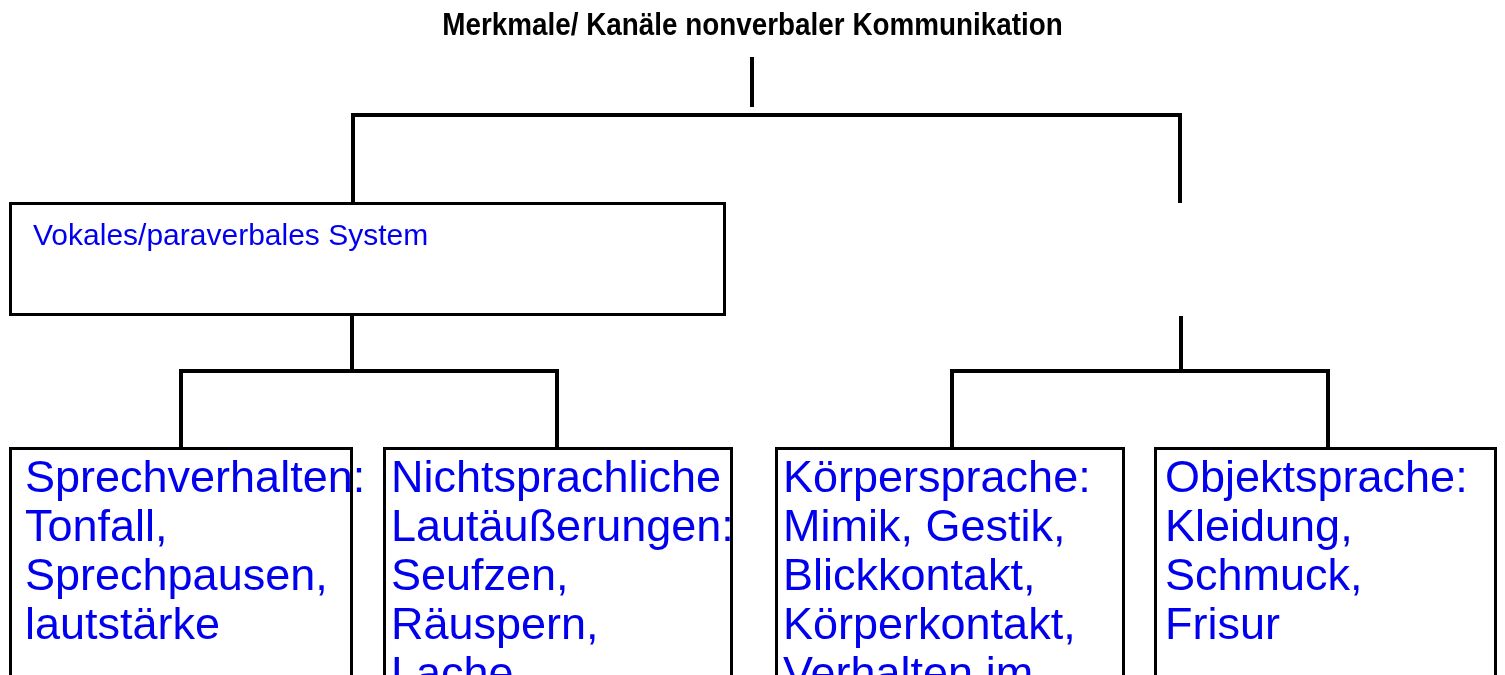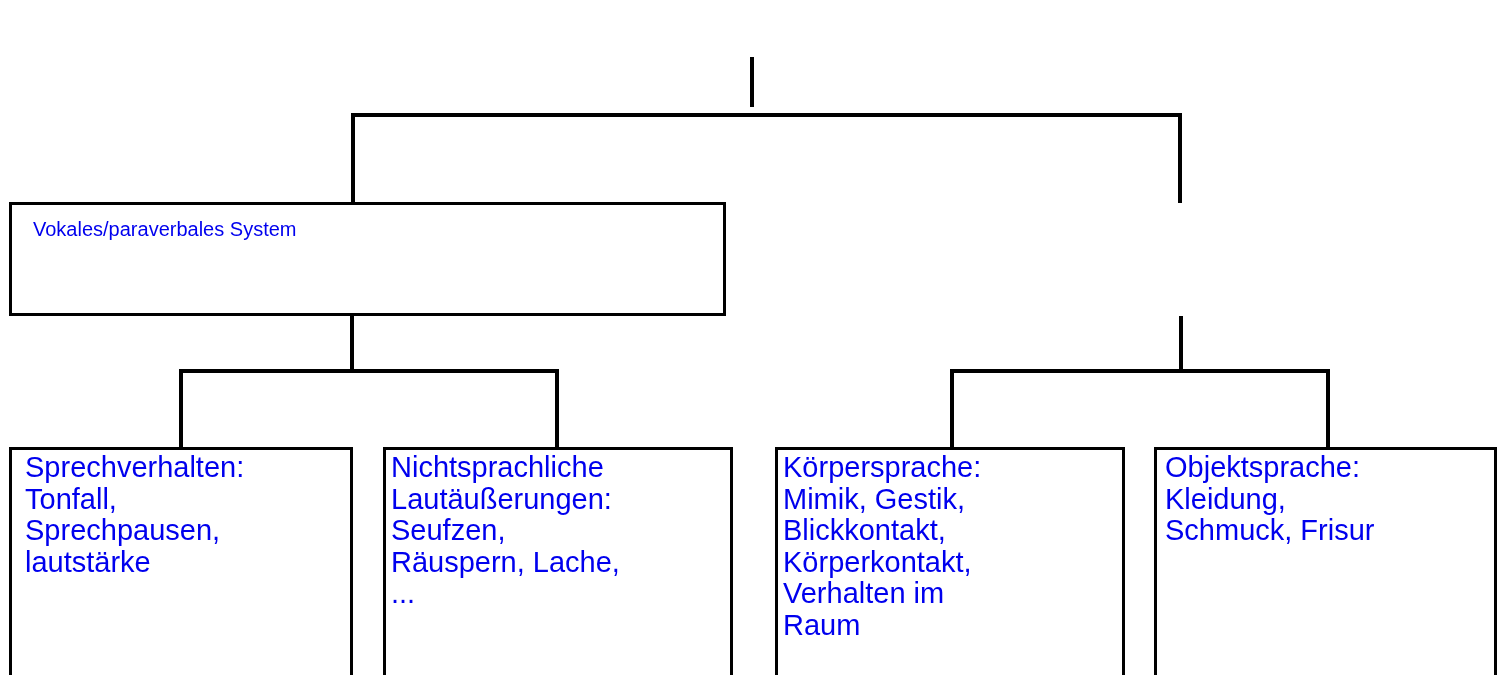--- a/index.html
+++ b/index.html
@@ -46,29 +46,29 @@
     border: 3px solid var(--line);
     background: var(--background);
     color: var(--node-text);
   }
   .node .label {
     white-space: pre-line;
     color: var(--node-text);
   }
 
   .parent-node .label {
-    font-size: 20px;
+    font-size: 30px;
     line-height: 1.2;
   }
   #node-vokales      { left: 9px;   top: 202px; width: 717px; height: 114px; padding: 12px 10px 0 21px; }
   #node-nonvokales   { left: 777px; top: 203px; width: 717px; height: 113px; padding: 6px 10px 0 25px; }
 
   .child-node { top: 447px; height: 240px; }
   .child-node .label {
-    font-size: 29px;
+    font-size: 45px;
     line-height: 1.09;
   }
   #node-sprechverhalten   { left: 9px;    width: 344px; padding: 2px 6px 0 13px; }
   #node-lautaeusserungen  { left: 383px;  width: 350px; padding: 2px 6px 0 5px; }
   #node-koerpersprache    { left: 775px;  width: 350px; padding: 2px 6px 0 5px; }
   #node-objektsprache     { left: 1154px; width: 343px; padding: 2px 6px 0 8px; }
 
   
   #title-stub          { left: 750px;  top: 57px;  width: 4px;   height: 50px; }
   #top-hline           { left: 351px;  top: 113px; width: 831px; height: 4px; }
@@ -83,20 +83,23 @@
   #right-subtree-stub  { left: 1179px; top: 316px; width: 4px;   height: 55px; }
   #right-subtree-hline { left: 950px;  top: 369px; width: 380px; height: 4px; }
   #child3-vline        { left: 950px;  top: 369px; width: 4px;   height: 80px; }
   #child4-vline        { left: 1326px; top: 369px; width: 4px;   height: 80px; }
 </style>
 </head>
 <body>
 
 <div class="canvas">
 
+  <div class="title">
+    <span>Merkmale/ Kanäle nonverbaler Kommunikation</span>
+  </div>
 
   <div class="line" id="title-stub"></div>
   <div class="line" id="top-hline"></div>
   <div class="line" id="left-branch-vline"></div>
   <div class="line" id="right-branch-vline"></div>
 
   <div class="line" id="left-subtree-stub"></div>
   <div class="line" id="left-subtree-hline"></div>
   <div class="line" id="child1-vline"></div>
   <div class="line" id="child2-vline"></div>

